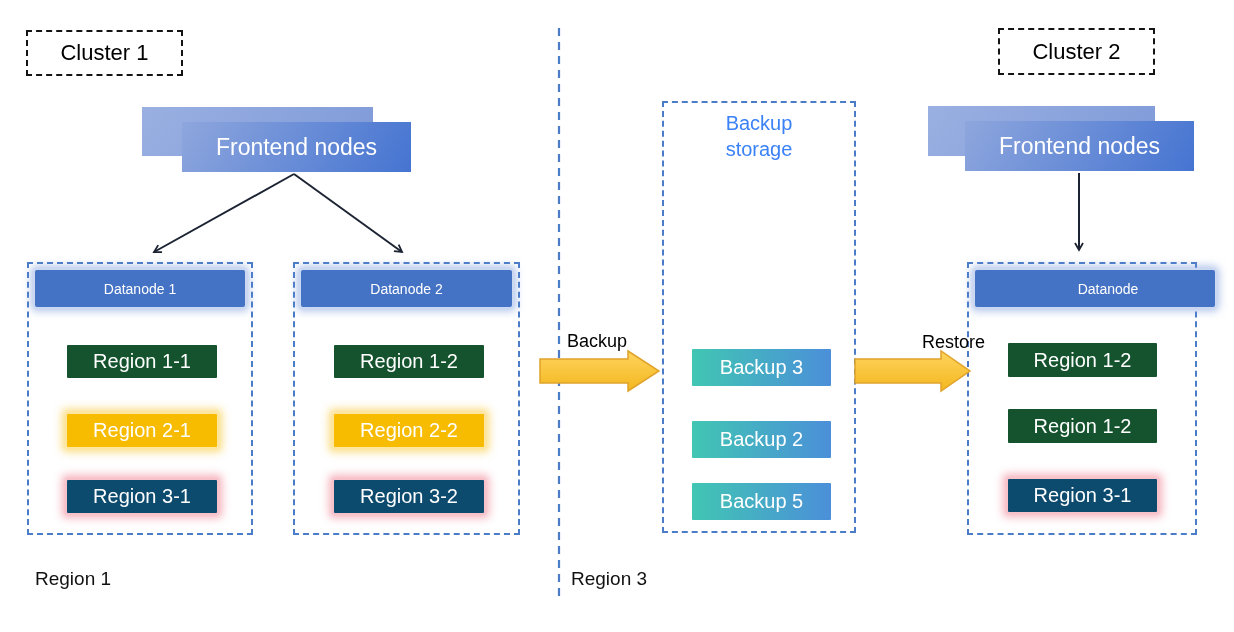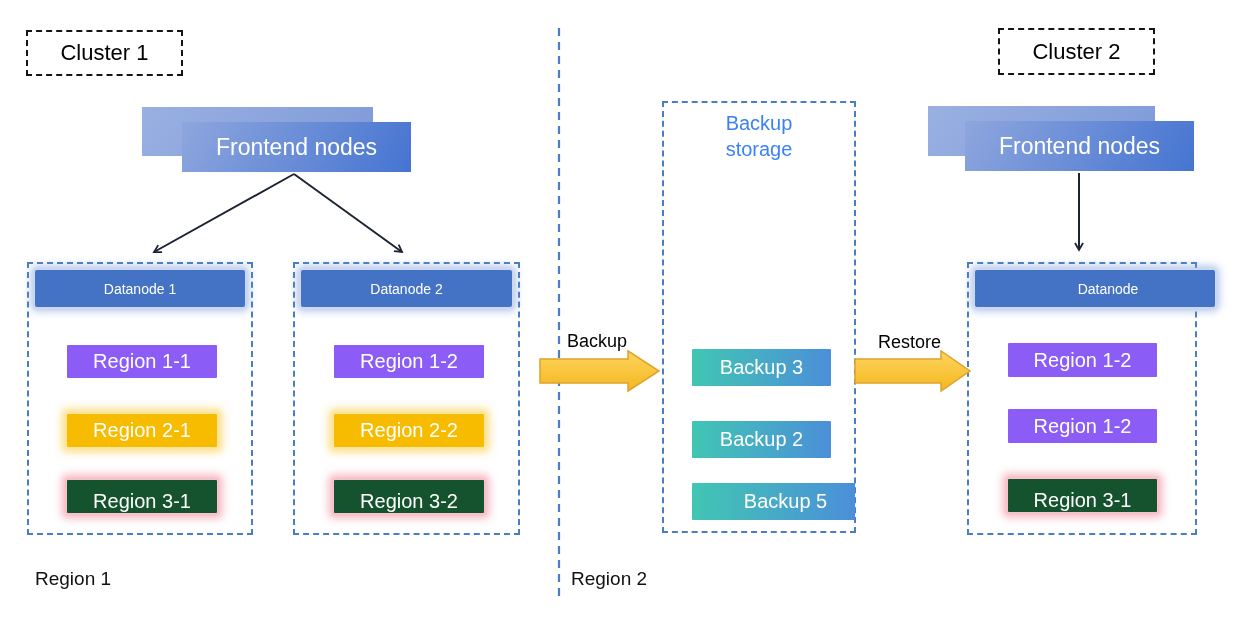--- a/index.html
+++ b/index.html
@@ -25,23 +25,23 @@
   .panel { position:absolute; border:2px dashed #4a7cc7; background:#ffffff; }
   .panel-header {
     position:absolute; background:#4472c4; color:#ffffff; border-radius:2px;
     display:flex; align-items:center; justify-content:center; font-size:14px;
     box-shadow:0 0 2px 2px #ccd8f1, 0 0 8px 4px rgba(110,145,215,.55);
   }
   .chip {
     position:absolute; display:flex; align-items:center; justify-content:center;
     color:#ffffff; font-size:20px; border-radius:1px;
   }
-  .chip.green  { background:#8b5cf6; }
+  .chip.green  { background:#14532d; }
   .chip.yellow { background:#f7bb00; box-shadow:0 0 2px 2px #ffe6a1, 0 0 9px 5px rgba(247,187,0,.5); }
-  .chip.red    { background:#14532d; box-shadow:0 0 2px 2px #f7c2cb, 0 0 9px 5px rgba(233,84,107,.45);align-items:flex-end; }
+  .chip.red    { background:#0c4a6e; box-shadow:0 0 2px 2px #f7c2cb, 0 0 9px 5px rgba(233,84,107,.45); }
   .backup-chip { background:linear-gradient(90deg,#41c6b3 0%,#4b8fd9 100%); }
   .storage-title {
     position:absolute; top:7px; left:0; right:0; padding:0 42px;
     text-align:center; font-size:20px; line-height:1.3; color:#3b82f6;
   }
   .flow-label { position:absolute; text-align:center; font-size:18px; color:#000; }
   .footer-label { position:absolute; font-size:19px; color:#111; }
   svg.overlay { position:absolute; left:0; top:0; pointer-events:none; }
 </style>
 </head>
@@ -91,21 +91,21 @@
   <div class="panel" style="left:662px; top:101px; width:190px; height:428px;">
     <div class="storage-title">
       <span>Backup storage</span>
     </div>
     <div class="chip backup-chip" style="left:28px; top:246px; width:139px; height:37px;">
       <span>Backup 3</span>
     </div>
     <div class="chip backup-chip" style="left:28px; top:318px; width:139px; height:37px;">
       <span>Backup 2</span>
     </div>
-    <div class="chip backup-chip" style="left:28px; top:380px; width:139px; height:37px;padding-left:24px;">
+    <div class="chip backup-chip" style="left:28px; top:380px; width:139px; height:37px;">
       <span>Backup 5</span>
     </div>
   </div>
 
   <div class="cluster-box" style="left:998px; top:28px; width:153px; height:43px;">
     <span>Cluster 2</span>
   </div>
 
   <div class="card back-card" style="left:928px; top:106px; width:227px; height:50px;"></div>
   <div class="card front-card" style="left:965px; top:121px; width:229px; height:50px;">
@@ -123,29 +123,29 @@
       <span>Region 1-2</span>
     </div>
     <div class="chip red" style="left:39px; top:215px; width:149px; height:33px;">
       <span>Region 3-1</span>
     </div>
   </div>
 
   <div class="flow-label" style="left:538px; top:331px; width:118px;">
     <span>Backup</span>
   </div>
-  <div class="flow-label" style="left:852px; top:332px; width:115px;">
+  <div class="flow-label" style="left:896px; top:332px; width:115px;">
     <span>Restore</span>
   </div>
 
   <div class="footer-label" style="left:35px; top:568px;">
     <span>Region 1</span>
   </div>
   <div class="footer-label" style="left:571px; top:568px;">
-    <span>Region 2</span>
+    <span>Region 3</span>
   </div>
 
   <svg class="overlay" width="1234" height="632" viewBox="0 0 1234 632">
     <defs>
       <marker id="arrowV" markerWidth="12" markerHeight="12" refX="8" refY="5" orient="auto" markerUnits="userSpaceOnUse">
         <path d="M1,1 L8,5 L1,9" fill="none" stroke="#1c2433" stroke-width="1.8"></path>
       </marker>
       <linearGradient id="gold" x1="0" y1="0" x2="0" y2="1">
         <stop offset="0" stop-color="#ffd45e"></stop>
         <stop offset="1" stop-color="#f3b71f"></stop>

